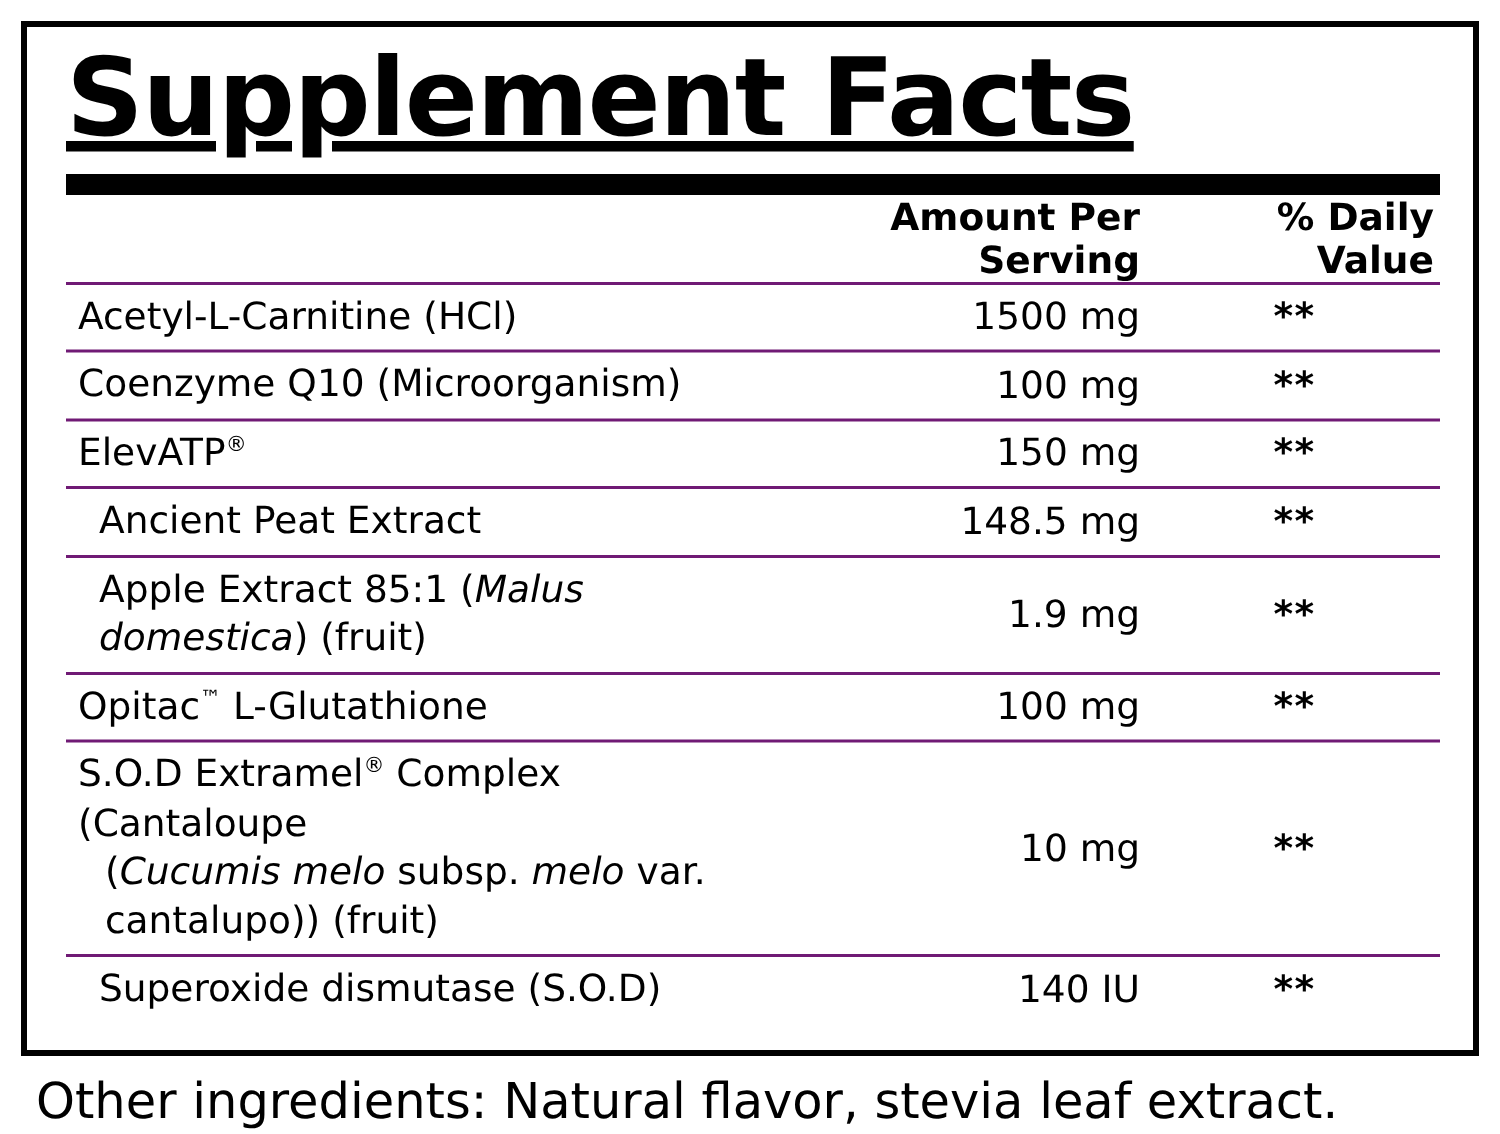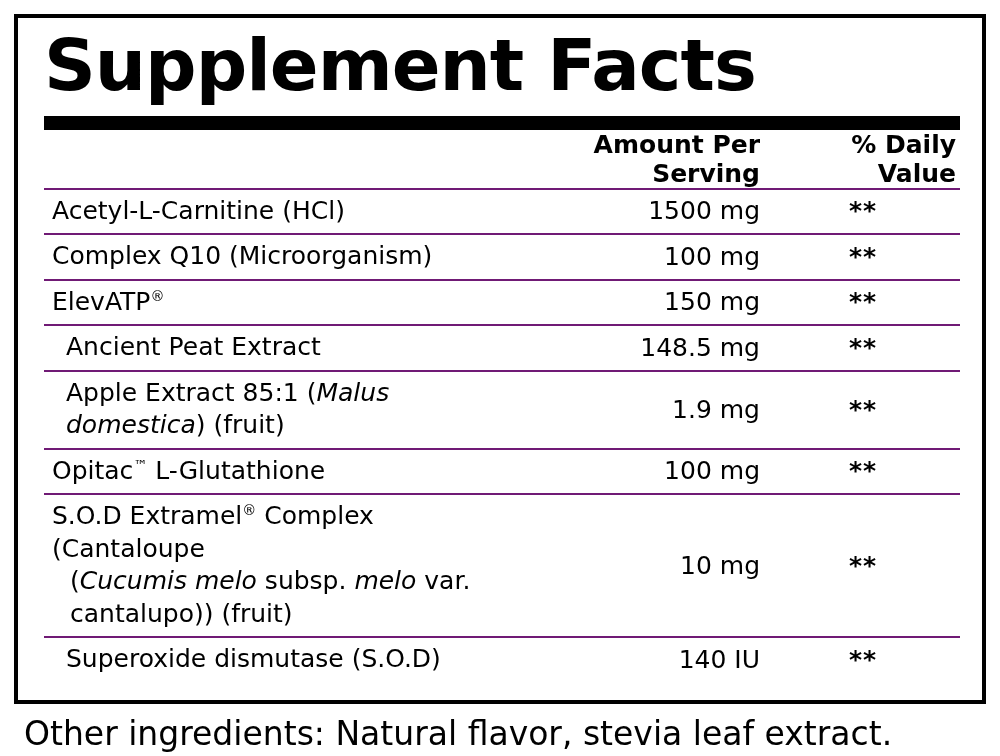--- a/index.html
+++ b/index.html
@@ -36,20 +36,21 @@
     top: 10px;
     width: 916px;
   }
   .title {
     font-size: 72px;
     font-weight: bold;
     letter-spacing: -1px;
     line-height: 1.05;
     margin: 0 0 2px 0;
     white-space: nowrap;
+    text-decoration: underline;
   }
   .serving-lines {
     font-size: 25px;
     line-height: 1.33;
     margin-left: 2px;
     margin-top: 4px;
   }
   .rule-thick {
     height: 14px;
     background: #000;
@@ -145,21 +146,21 @@
         </thead>
         <tbody>
 
           <tr class="row-line">
             <td class="col-name">Acetyl-L-Carnitine (HCl)</td>
             <td class="col-amount">1500 mg</td>
             <td class="col-dv">**</td>
           </tr>
 
           <tr class="row-line">
-            <td class="col-name">Complex Q10 (Microorganism)</td>
+            <td class="col-name">Coenzyme Q10 (Microorganism)</td>
             <td class="col-amount">100 mg</td>
             <td class="col-dv">**</td>
           </tr>
 
           <tr class="row-line">
             <td class="col-name">ElevATP<sup class="reg">®</sup></td>
             <td class="col-amount">150 mg</td>
             <td class="col-dv">**</td>
           </tr>
 

